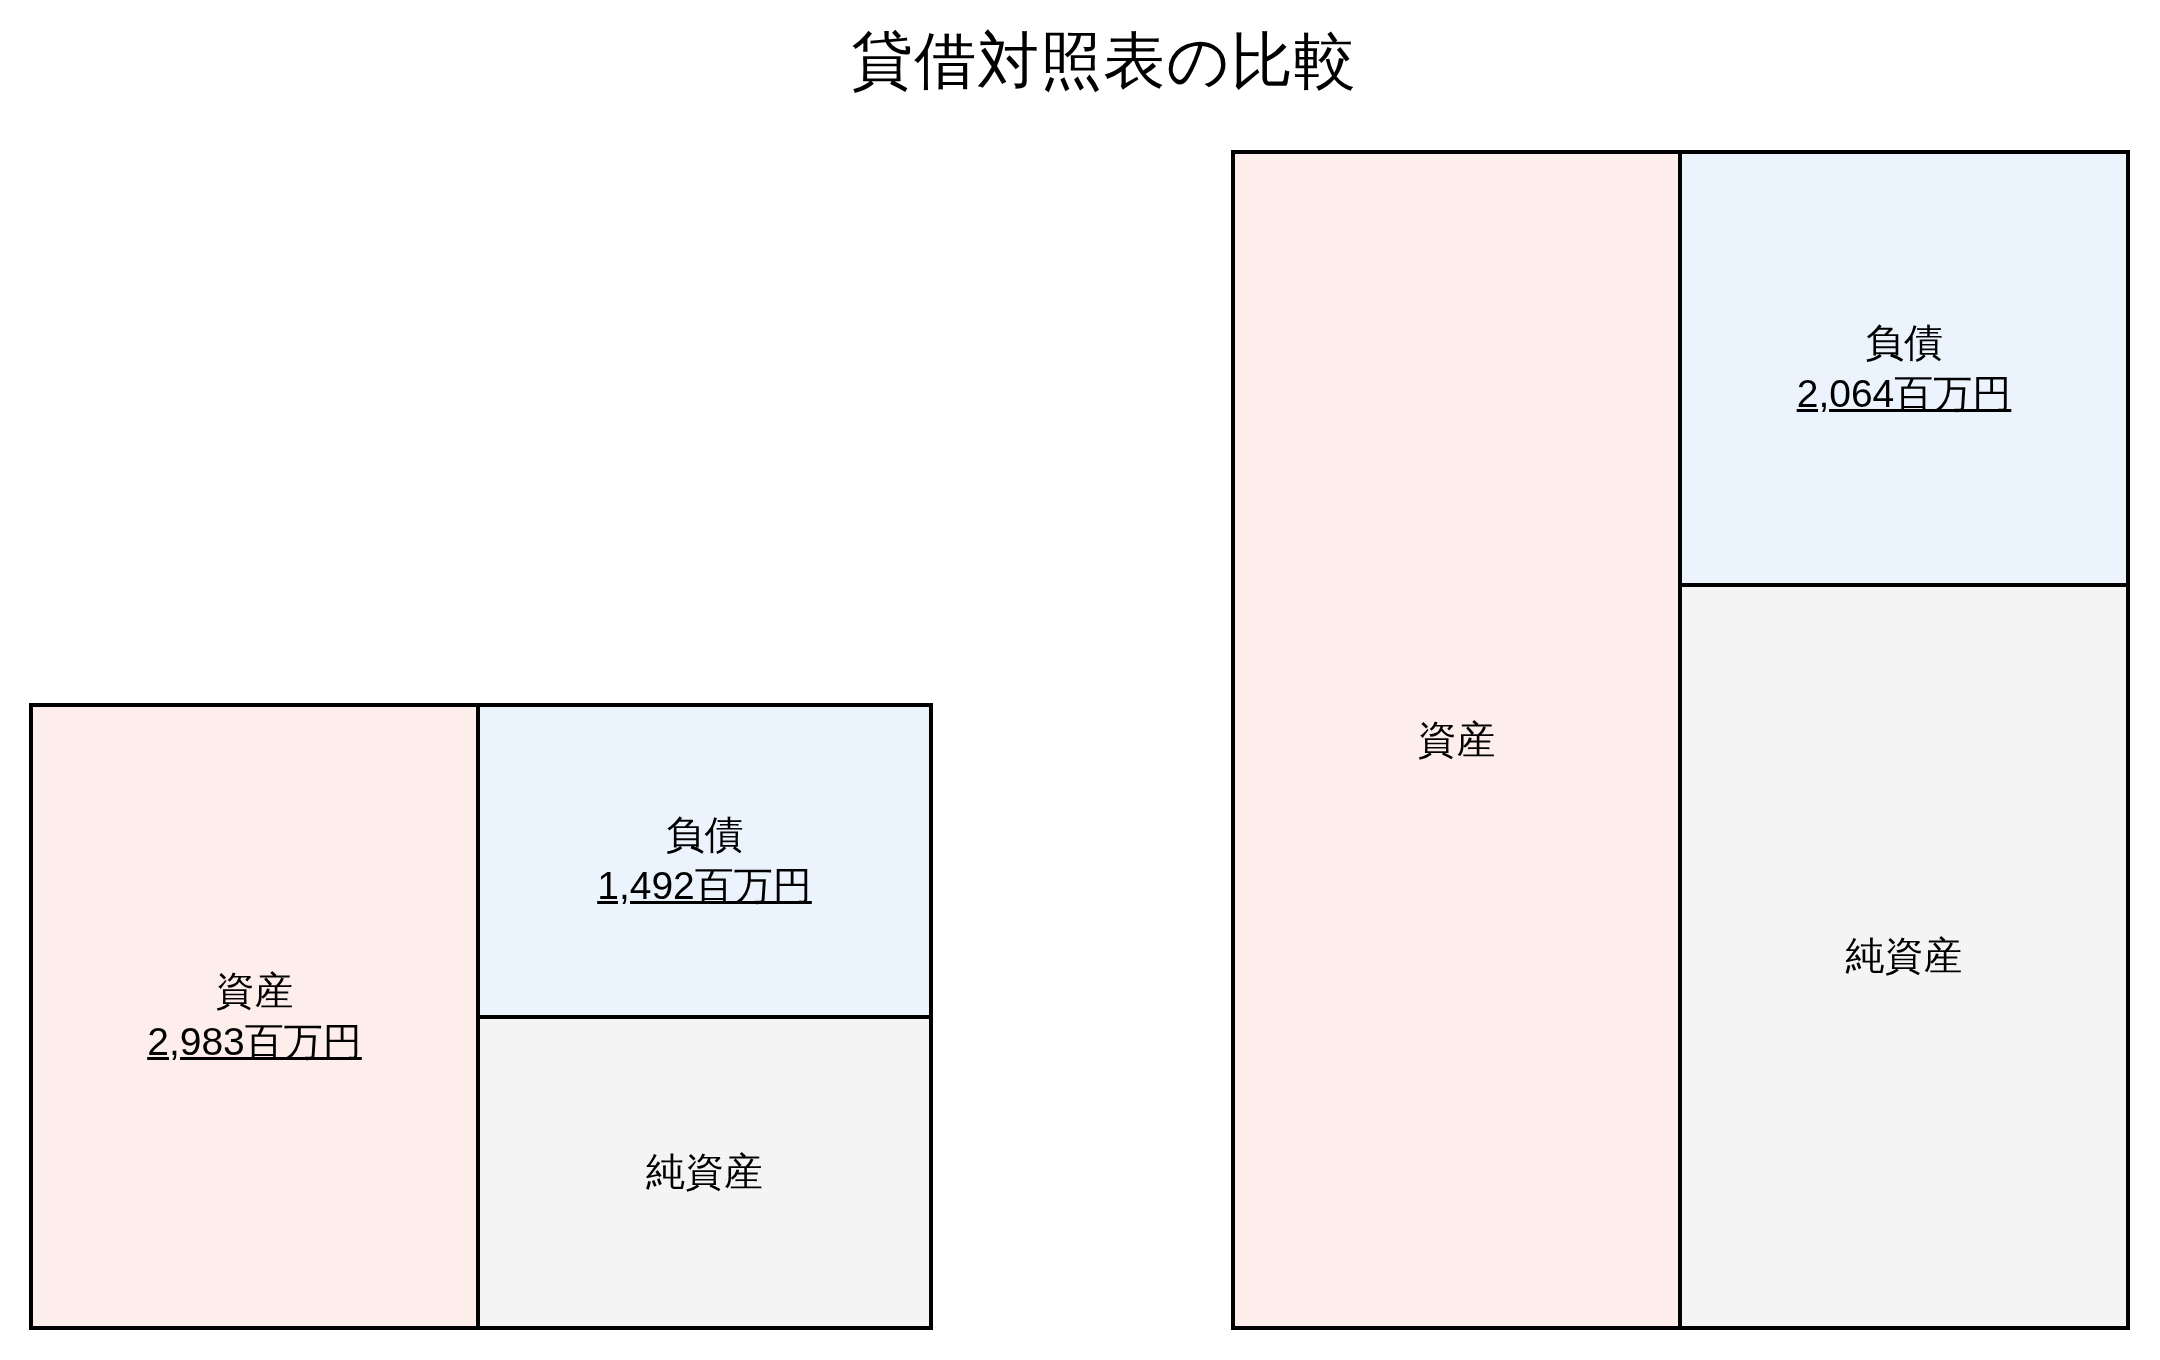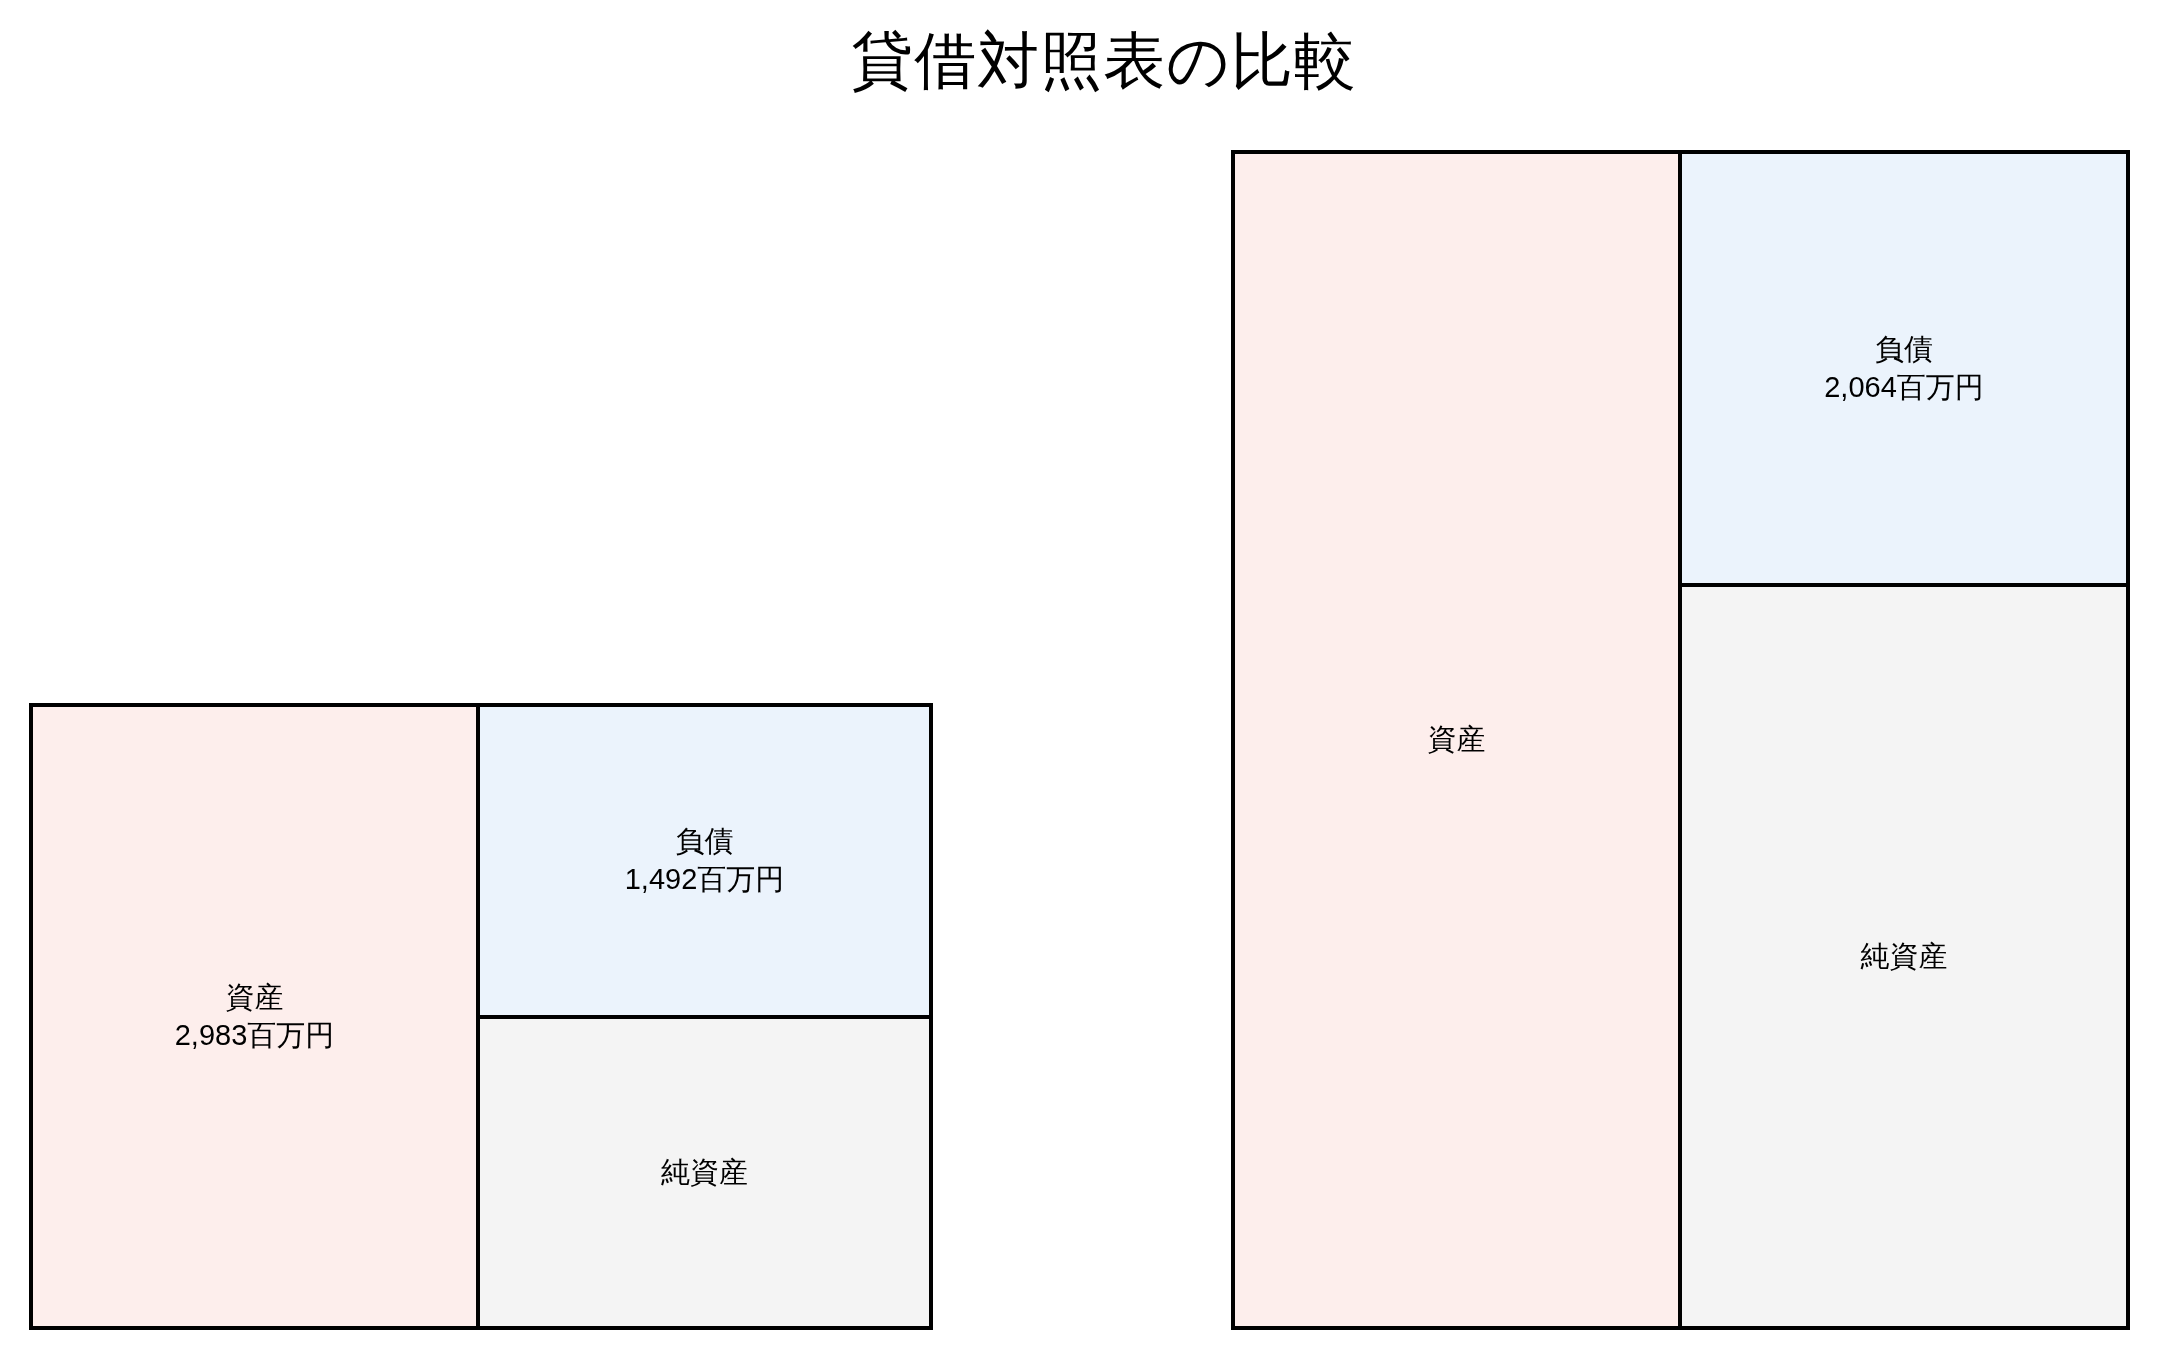--- a/index.html
+++ b/index.html
@@ -39,28 +39,28 @@
     position: absolute;
     box-sizing: border-box;
     border: 4px solid #000000;
     display: flex;
     align-items: center;
     justify-content: center;
     text-align: center;
   }
 
   .box-label {
-    font-size: 29px;
+    font-size: 39px;
     line-height: 1.30;
     white-space: nowrap;
     color: #000000;
     font-weight: 400;
   }
   .box-label .lbl-name { display: block; }
-  .box-label .lbl-value { display: block; }
+  .box-label .lbl-value { display: block; text-decoration: underline; }
 
   
   #figure-left { left: 29px; top: 703px; width: 904px; height: 627px; }
   #figure-left .box-assets     { left: 0px;   top: 0px;   width: 451px; height: 627px; }
   #figure-left .box-liabil     { left: 447px; top: 0px;   width: 457px; height: 316px; }
   #figure-left .box-netassets  { left: 447px; top: 312px; width: 457px; height: 315px; }
 
   
   #figure-right { left: 1231px; top: 150px; width: 899px; height: 1180px; }
   #figure-right .box-assets    { left: 0px;   top: 0px;   width: 451px; height: 1180px; }

